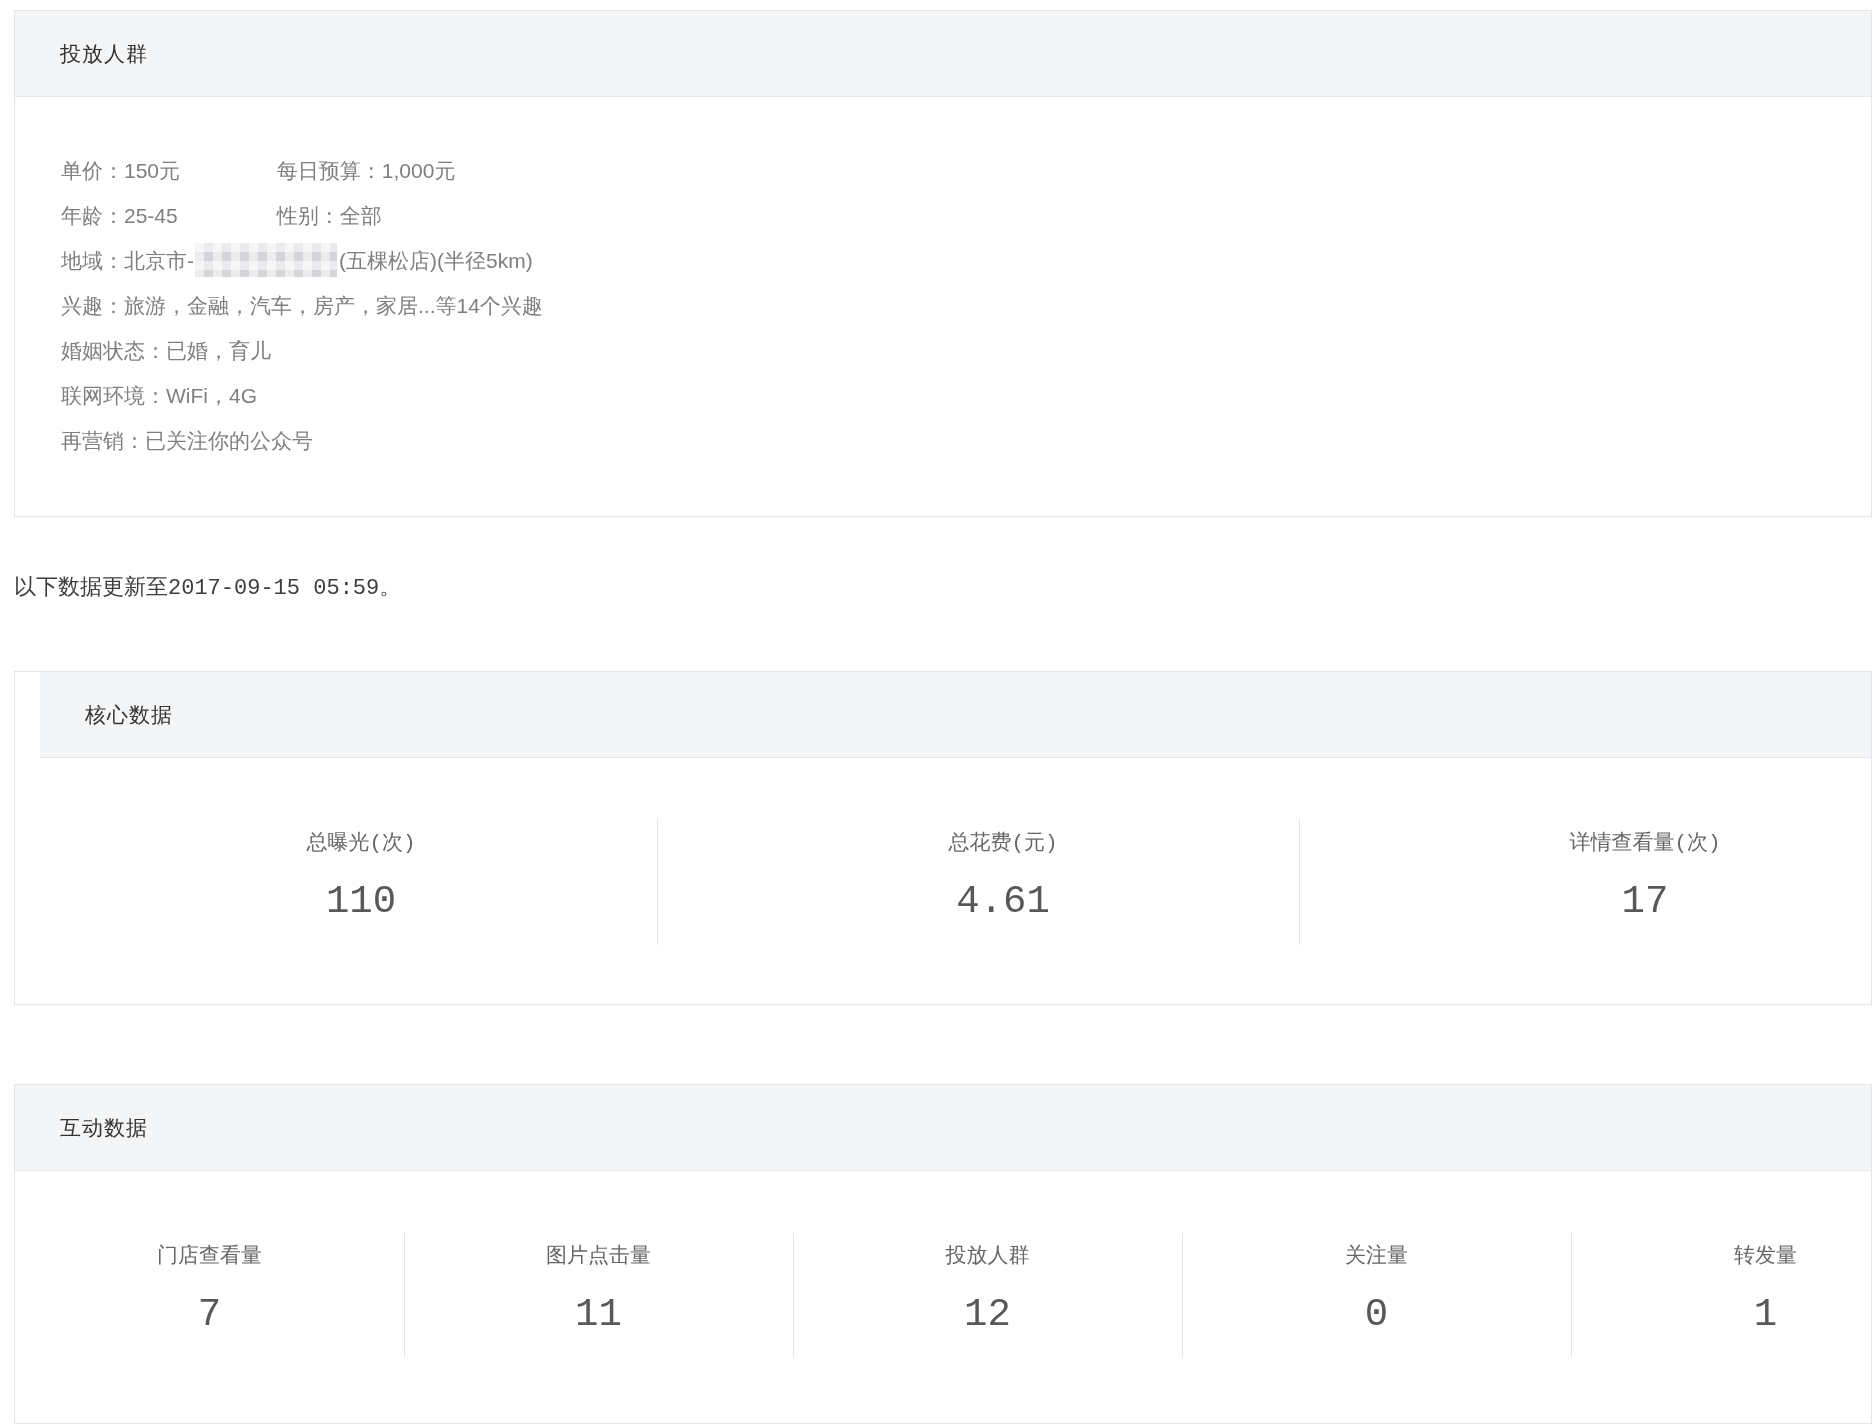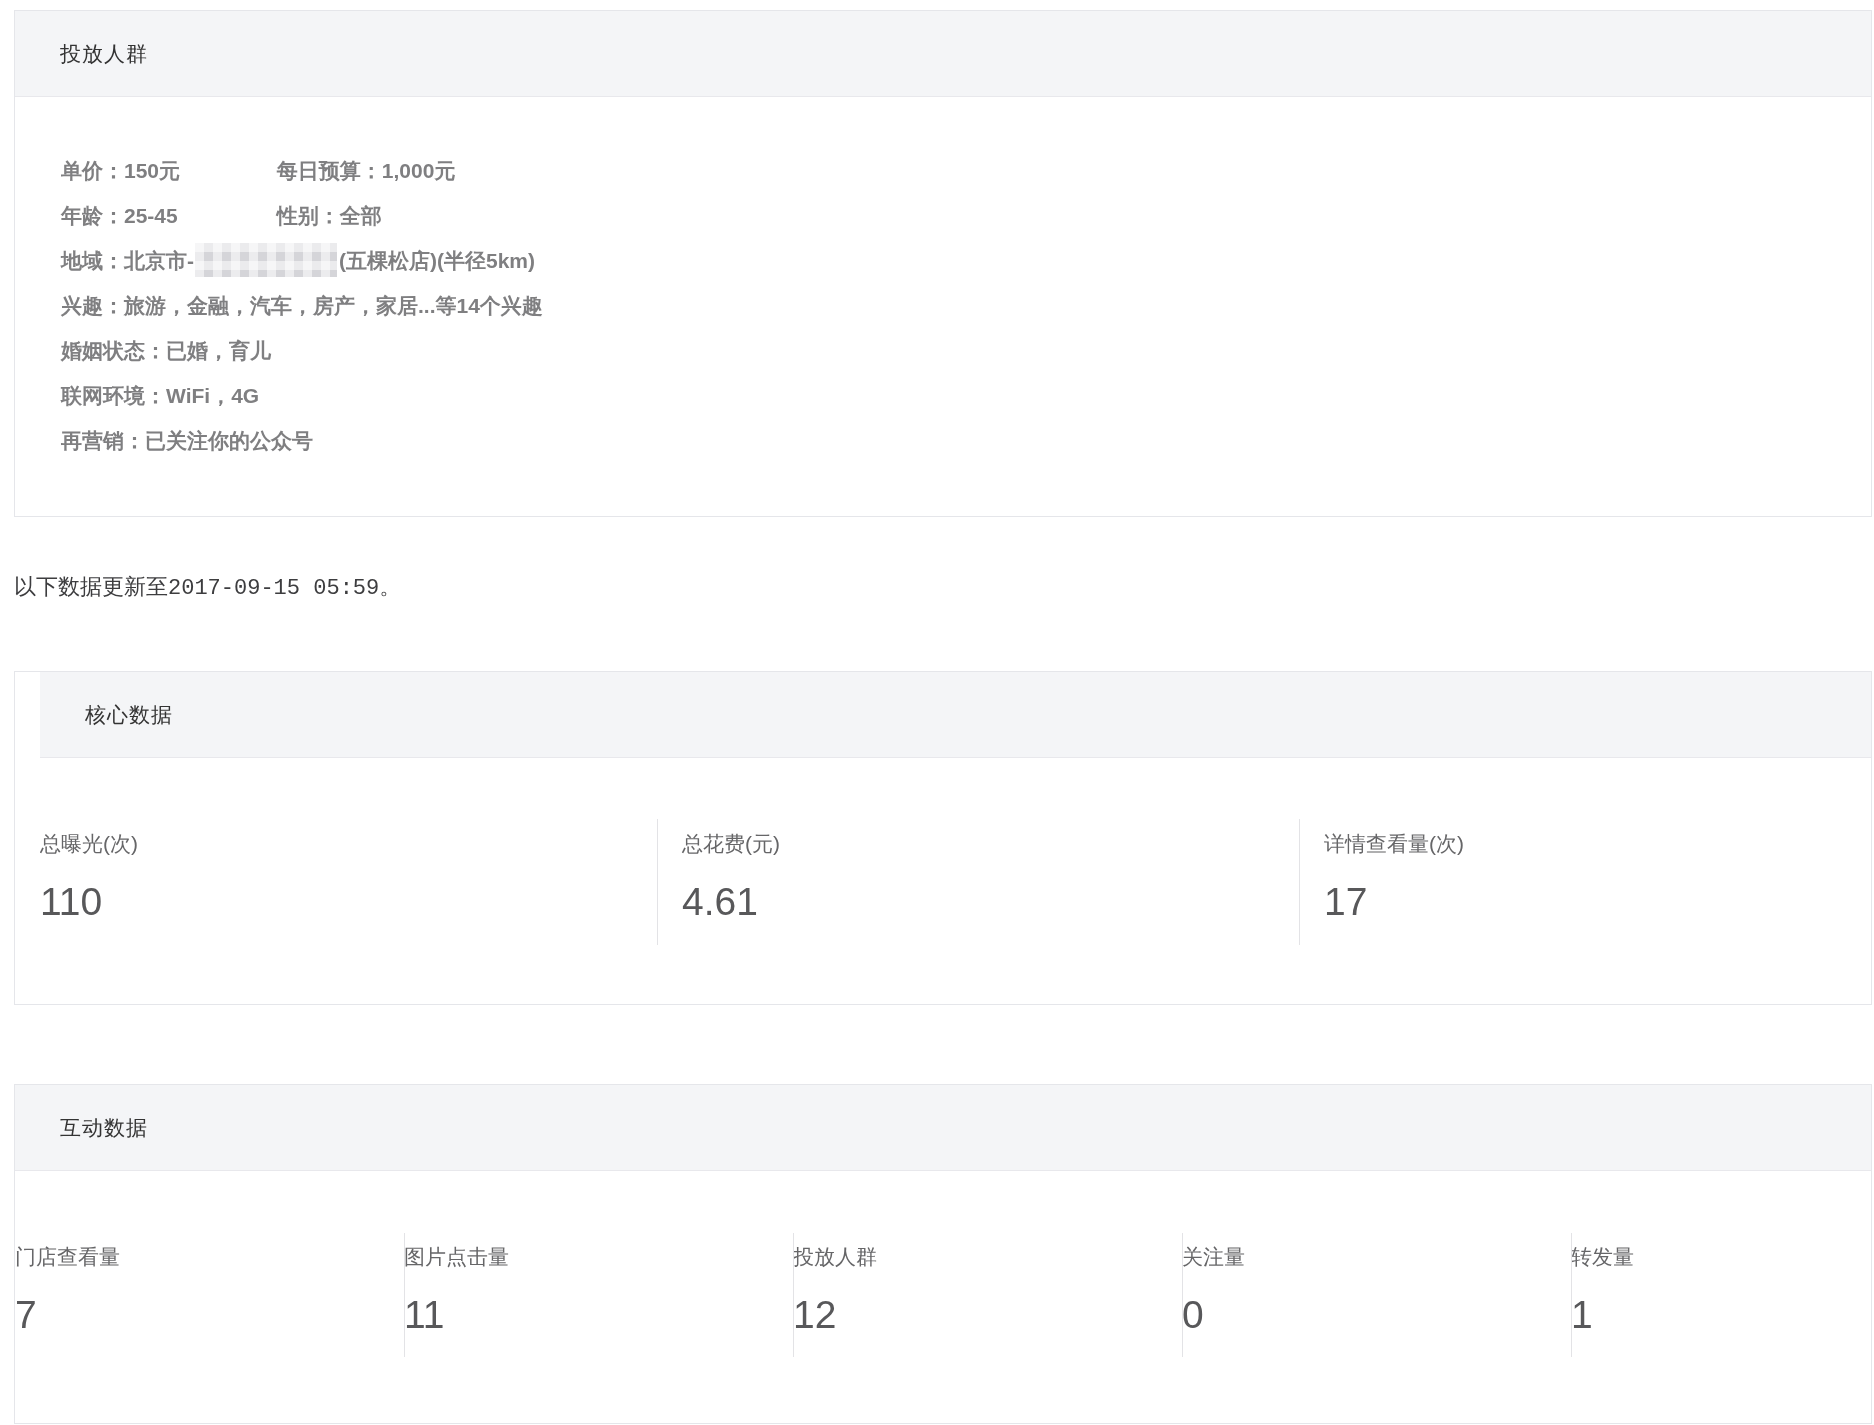--- a/index.html
+++ b/index.html
@@ -16,42 +16,42 @@
   .panel-hd{
     height:86px;background:#f4f5f7;border-bottom:1px solid #e8e8ec;
     display:flex;align-items:center;padding-left:45px;box-sizing:border-box;
     font-size:21px;color:#333333;letter-spacing:1px;
   }
   .panel-body{overflow:hidden;position:relative;}
 
   
   #audience{top:10px;height:507px;}
   .aud-body{padding:51px 0 0 46px;font-size:21px;color:#7f7f81;}
-  .aud-row{height:45px;line-height:45px;white-space:nowrap;font-weight:bold;}
+  .aud-row{height:45px;line-height:45px;white-space:nowrap;}
   .aud-left{display:inline-block;min-width:210px;}
   .mosaic{
     display:inline-block;width:142px;height:34px;vertical-align:-9px;margin:0 2px 0 1px;
     background-color:#e4e4e6;
     background-image:
       linear-gradient(90deg, rgba(255,255,255,0.55) 50%, transparent 50%),
       linear-gradient(0deg, #d5d5d9 50%, #ebebed 50%);
     background-size:18px 18px;
   }
 
   
   .update-line{
     position:absolute;left:14px;top:575px;
     font-size:22px;line-height:27px;color:#3d3d3f;font-family:Liberation Mono, monospace;
   }
 
   
   #core{top:671px;height:334px;padding-left:25px;}
   #interaction{top:1073px;height:340px;margin-top:11px;}
   .metrics{display:flex;align-items:flex-start;}
-  .metric{flex:0 0 auto;}
+  .metric{flex:0 0 auto;text-align:center;font-family:Liberation Mono, monospace;}
   .metric.w3{width:642px;}
   .metric.w5{width:389px;}
   .metric-label{font-size:21px;color:#666668;padding-top:74px;line-height:24px;}
   .metric-value{font-size:39px;line-height:62px;color:#58585a;margin-top:15px;}
   .vdiv{position:absolute;width:1px;background:#e3e3e6;}
   #core .vdiv{top:147px;height:126px;}
   #core .vdiv.d1{left:642px;}
   #core .vdiv.d2{left:1284px;}
   #interaction .vdiv{top:148px;height:124px;}
   #interaction .vdiv.d1{left:389px;}

